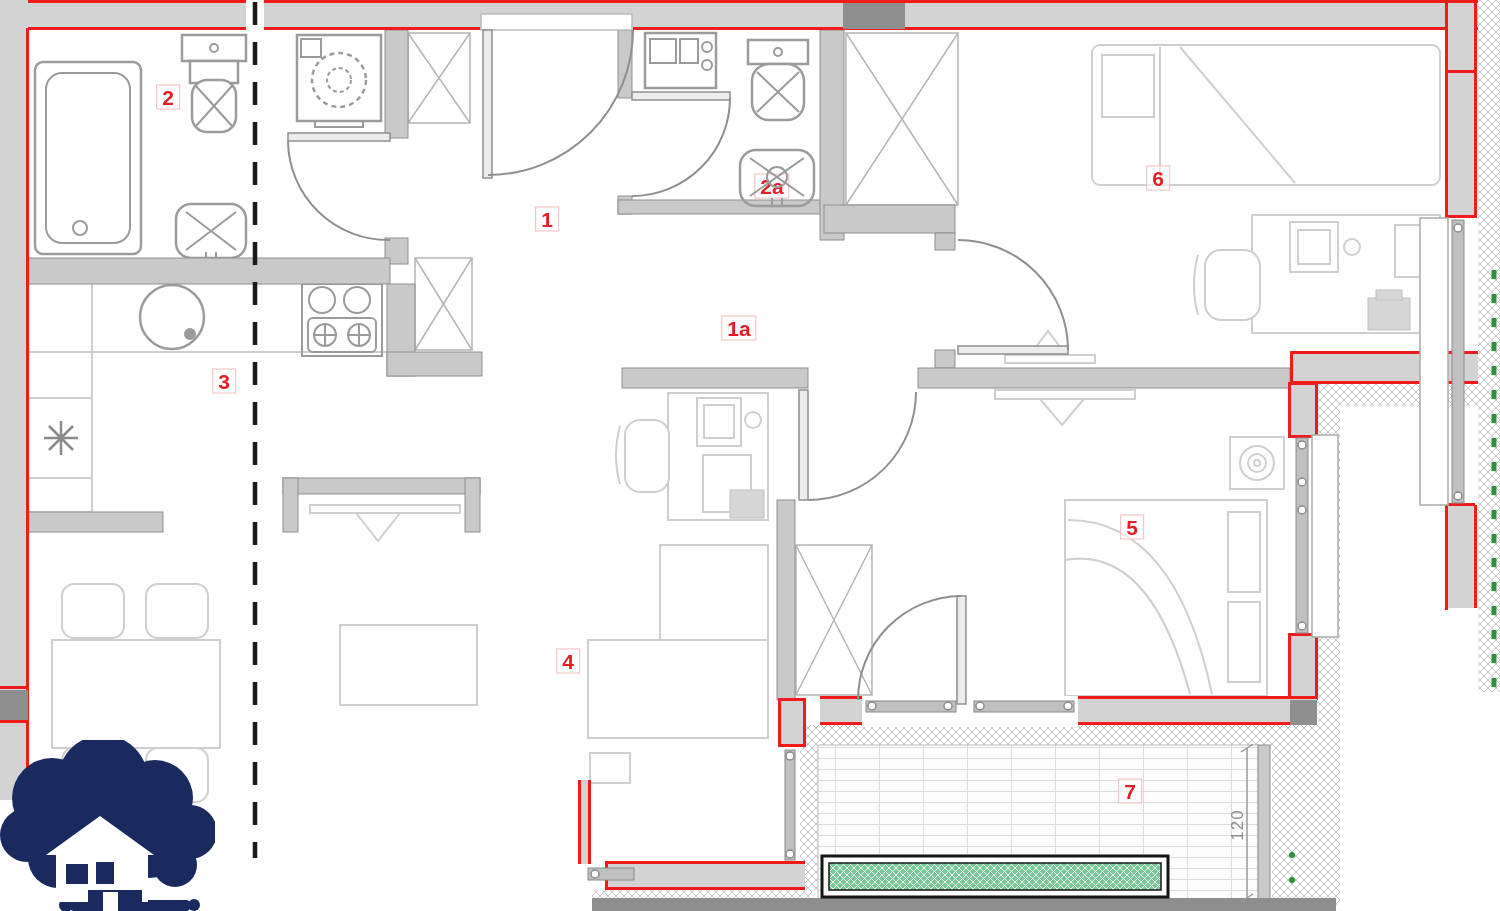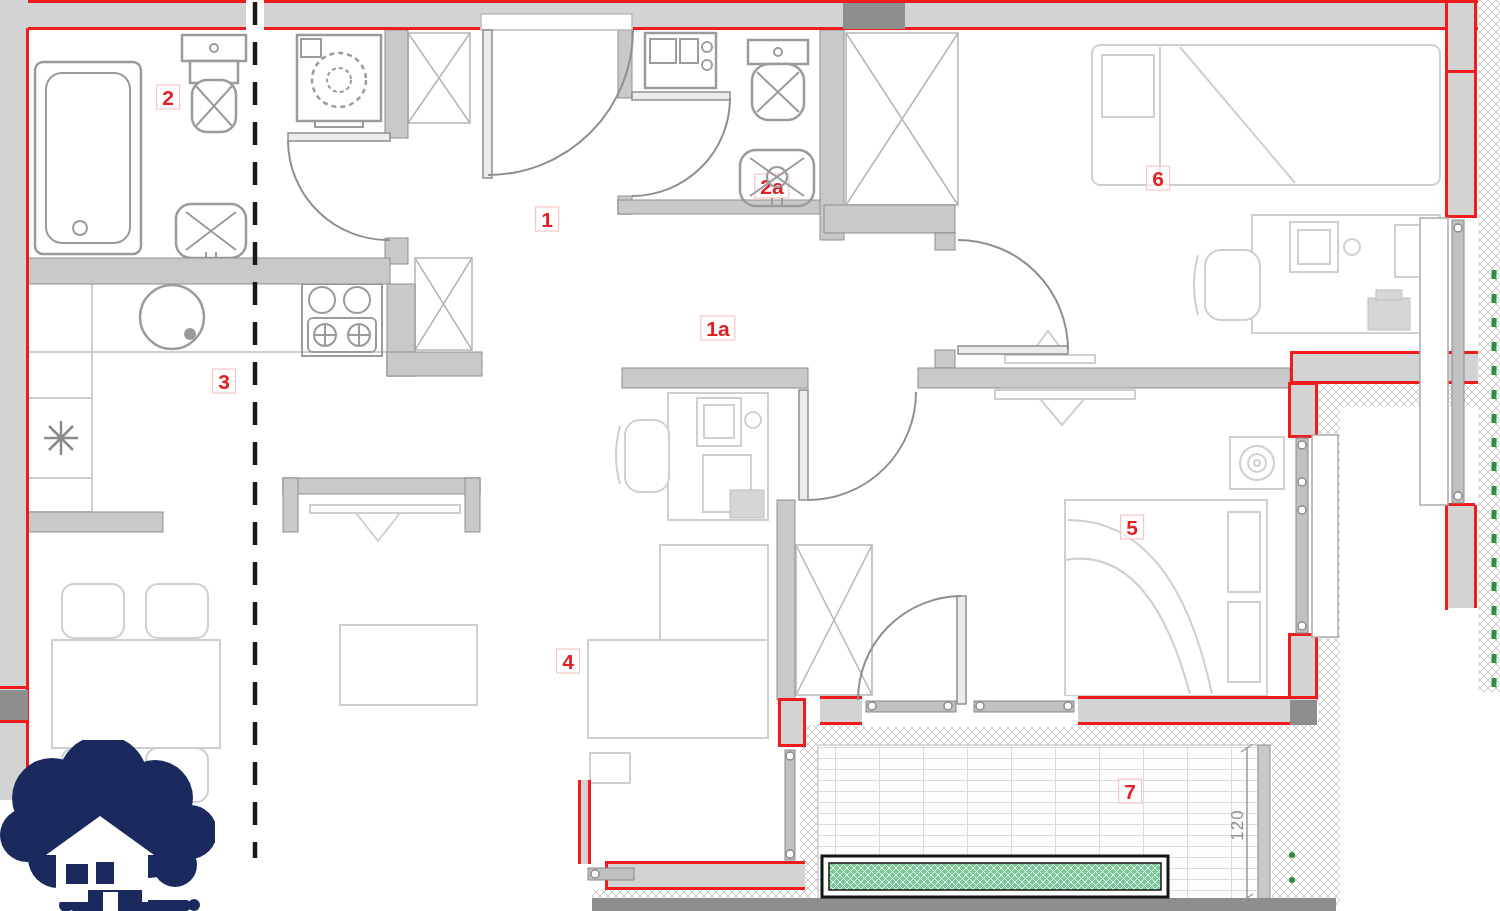--- a/index.html
+++ b/index.html
@@ -402,21 +402,21 @@
     <line class="diml" x1="1241" y1="752" x2="1253" y2="744"></line>
     <line class="diml" x1="1241" y1="902" x2="1253" y2="894"></line>
   </g>
 
   <g>
     <line x1="255" y1="2" x2="255" y2="858" stroke="#1a1a1a" stroke-width="4.5" stroke-dasharray="23 17"></line>
   </g>
 </svg>
 
 <div class="room-label" style="left:547px;top:219px">1</div>
-<div class="room-label" style="left:718px;top:328px">1a</div>
+<div class="room-label" style="left:739px;top:328px">1a</div>
 <div class="room-label" style="left:168px;top:97px">2</div>
 <div class="room-label" style="left:772px;top:186px">2a</div>
 <div class="room-label" style="left:224px;top:381px">3</div>
 <div class="room-label" style="left:568px;top:661px">4</div>
 <div class="room-label" style="left:1132px;top:527px">5</div>
 <div class="room-label" style="left:1158px;top:178px">6</div>
 <div class="room-label" style="left:1130px;top:791px">7</div>
 <div class="dim-label" style="left:1238px;top:825px">120</div>
 
 <svg id="overlay-svg" width="1500" height="911" viewBox="0 0 1500 911">

